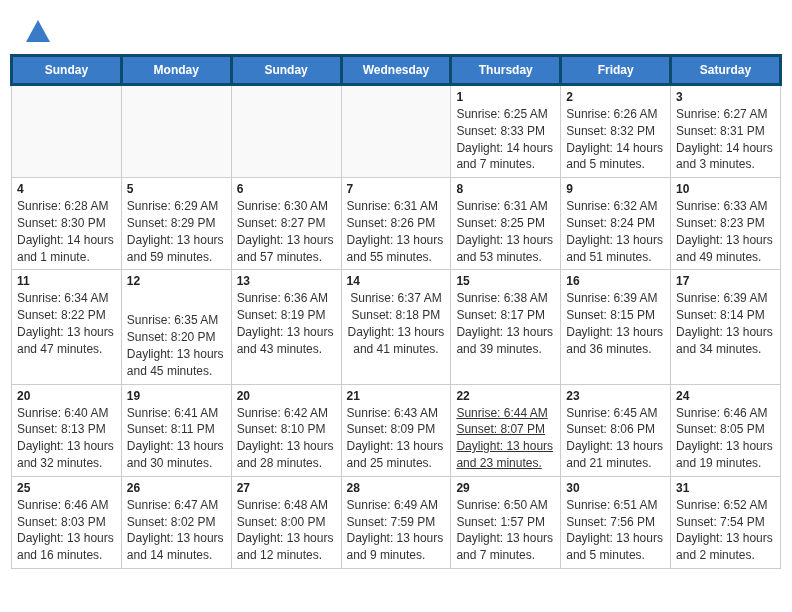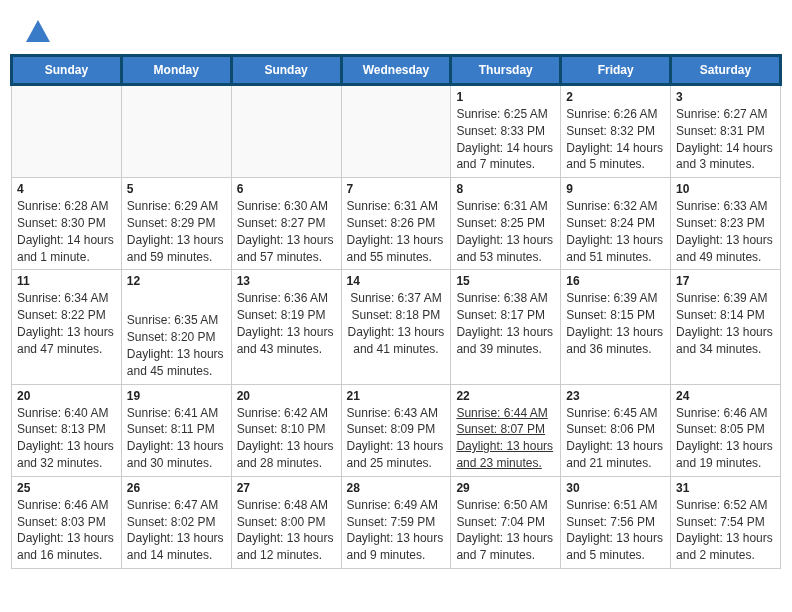--- a/index.html
+++ b/index.html
@@ -332,21 +332,21 @@
           <td>
             <span class="day-num">28</span>
             <div class="day-info" style="white-space: pre-line;">Sunrise: 6:49 AM
 Sunset: 7:59 PM
 Daylight: 13 hours
 and 9 minutes.</div>
           </td>
           <td>
             <span class="day-num">29</span>
             <div class="day-info" style="white-space: pre-line;">Sunrise: 6:50 AM
-Sunset: 7:04 PM
+Sunset: 1:57 PM
 Daylight: 13 hours
 and 7 minutes.</div>
           </td>
           <td>
             <span class="day-num">30</span>
             <div class="day-info" style="white-space: pre-line;">Sunrise: 6:51 AM
 Sunset: 7:56 PM
 Daylight: 13 hours
 and 5 minutes.</div>
           </td>

